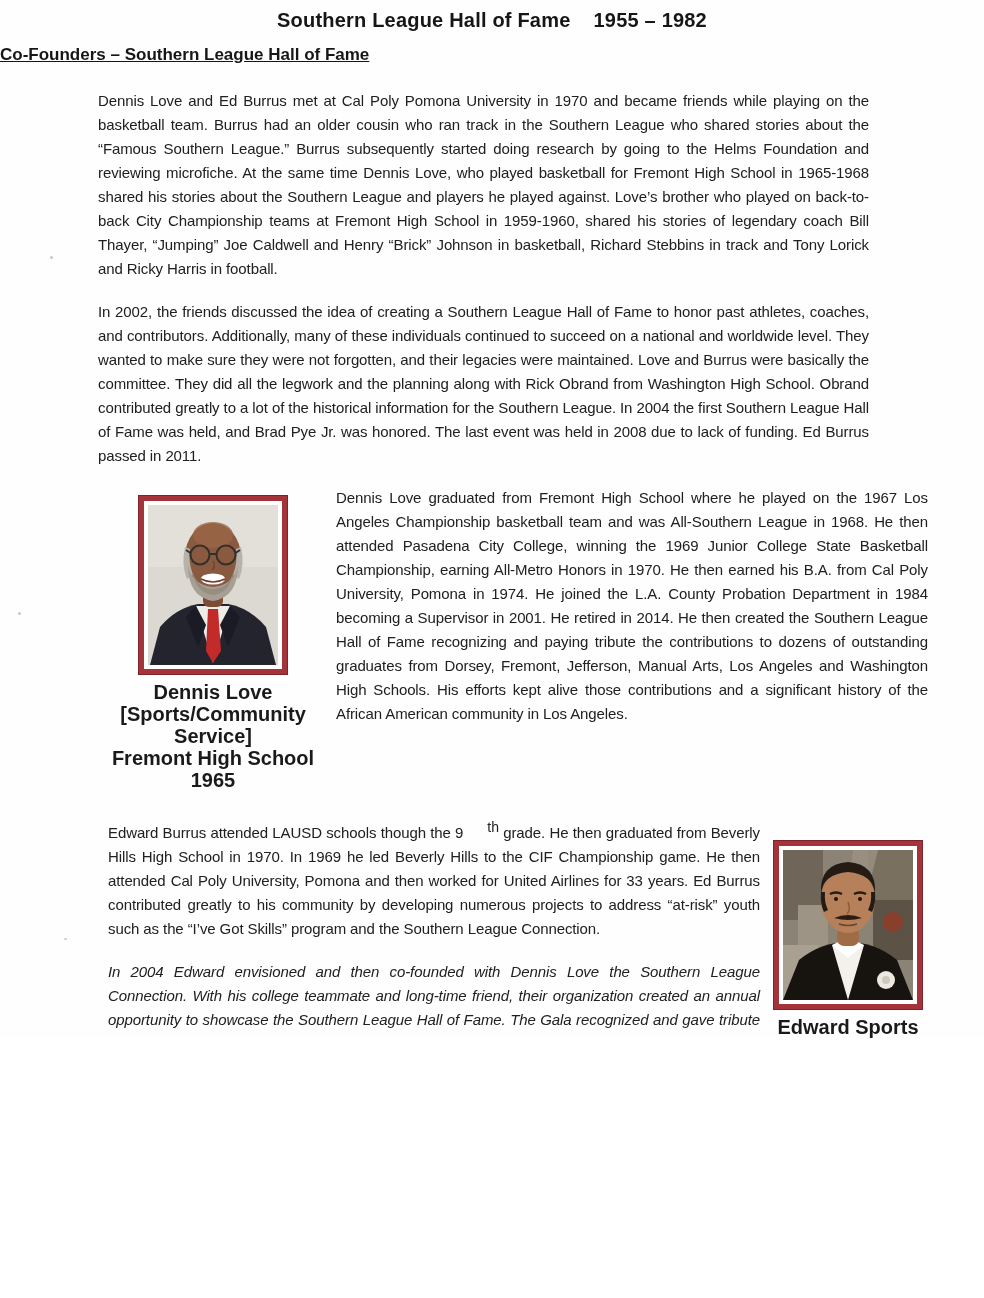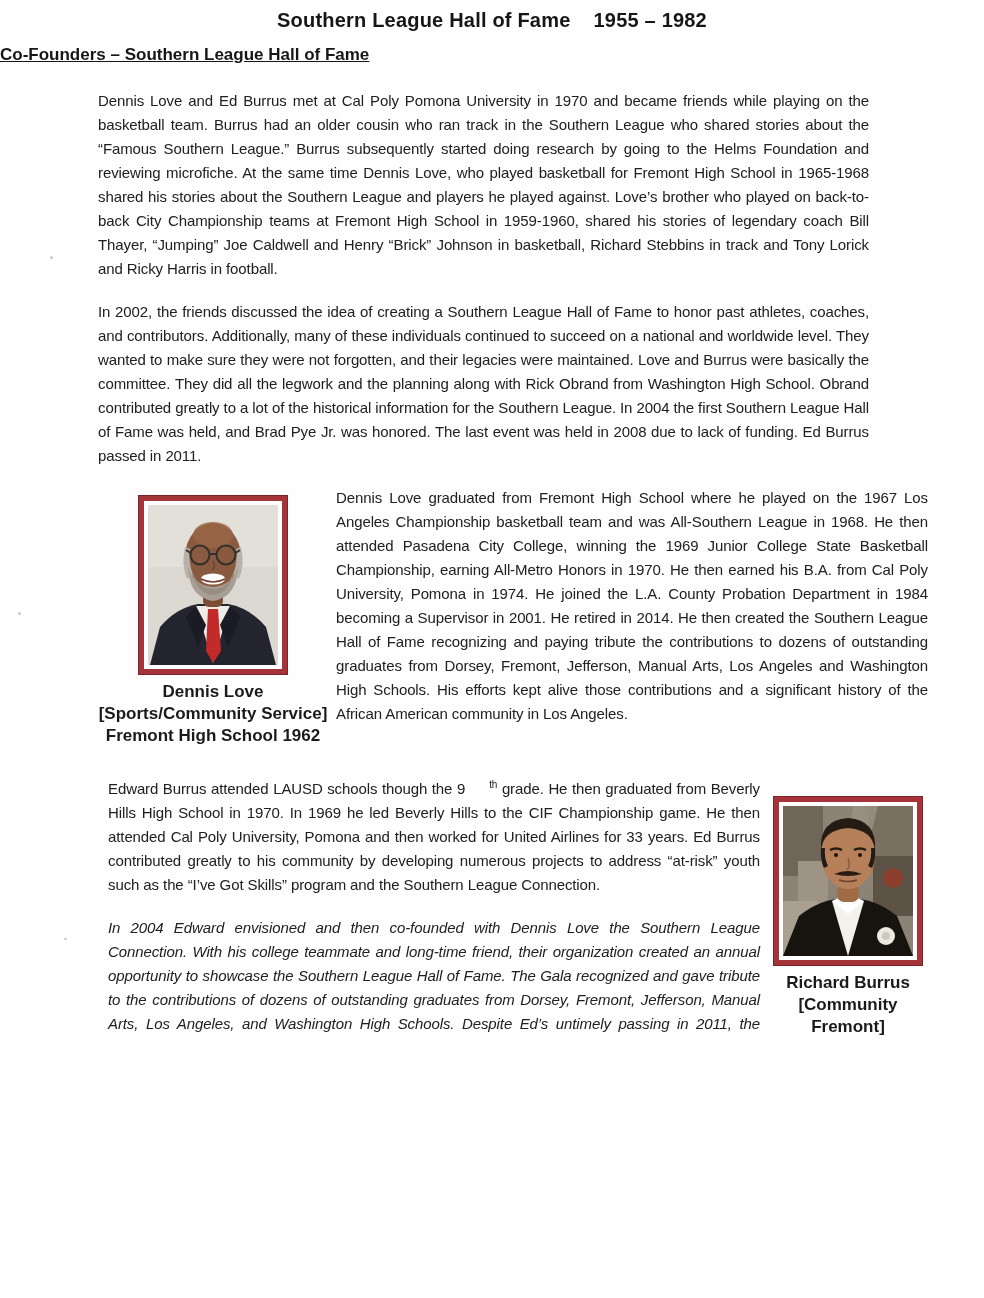--- a/index.html
+++ b/index.html
@@ -52,21 +52,21 @@
   }
   .photo-frame {
     display: inline-block;
     background: #ffffff;
     border: 5px solid #a5333a;
     padding: 4px;
     box-shadow: 0 0 0 1px #7c2228;
     line-height: 0;
   }
   .caption {
-    font-size: 17px;
+    font-size: 20px;
     font-weight: bold;
     line-height: 22px;
     color: #1a1a1a;
   }
   .dennis-caption { margin-top: 7px; }
   .dennis-bio {
     flex: 1 1 auto;
     margin-left: 8px;
     margin-top: -4px;
   }
@@ -79,21 +79,21 @@
   .edward-par2 { margin-top: 19px; font-style: italic; }
   .edward-photo-col {
     position: absolute;
     top: 20px;
     right: 0;
     width: 166px;
     text-align: center;
   }
   .edward-caption { margin-top: 7px; }
 
-  sup.ord { font-size: 10px; vertical-align: super; line-height: 0; padding-left: 24px; }
+  sup.ord { font-size: 14px; vertical-align: super; line-height: 0; padding-left: 24px; }
 
   .page-number {
     position: absolute;
     left: 0;
     right: 0;
     top: 1244px;
     text-align: center;
     font-size: 17px;
     color: #242424;
   }
@@ -146,21 +146,21 @@
           <circle cx="52" cy="50" r="9.5" fill="none" stroke="#33302c" stroke-width="2"></circle>
           <circle cx="78" cy="50" r="9.5" fill="none" stroke="#33302c" stroke-width="2"></circle>
           <line x1="61" y1="49" x2="69" y2="49" stroke="#33302c" stroke-width="2"></line>
           <line x1="42.5" y1="48" x2="38" y2="45" stroke="#33302c" stroke-width="2"></line>
           <line x1="87.5" y1="48" x2="92" y2="45" stroke="#33302c" stroke-width="2"></line>
         </svg>
       </span>
       <div class="caption dennis-caption">
         <div>Dennis Love</div>
         <div>[Sports/Community Service]</div>
-        <div>Fremont High School 1962</div>
+        <div>Fremont High School 1965</div>
       </div>
     </div>
     <p class="body-par dennis-bio">Dennis Love graduated from Fremont High School where he played on the 1967 Los Angeles Championship basketball team and was All-Southern League in 1968.  He then attended Pasadena City College, winning the 1969 Junior College State Basketball Championship, earning All-Metro Honors in 1970.  He then earned his B.A. from Cal Poly University, Pomona in 1974.  He joined the L.A. County Probation Department in 1984 becoming a Supervisor in 2001.  He retired in 2014.  He then created the Southern League Hall of Fame recognizing and paying tribute the contributions to dozens of outstanding graduates from Dorsey, Fremont, Jefferson, Manual Arts, Los Angeles and Washington High Schools.   His efforts kept alive those contributions and a significant history of the African American community in Los Angeles.</p>
   </div>
 
   <div class="edward-section">
     <div class="edward-text">
       <p class="body-par"><span>Edward Burrus attended LAUSD schools though the 9</span><sup class="ord">th</sup><span> grade.   He then graduated from Beverly Hills High School in 1970.  In 1969 he led Beverly Hills to the CIF Championship game. He then attended Cal Poly University, Pomona and then worked for United Airlines for 33 years.  Ed Burrus contributed greatly to his community by developing numerous projects to address “at-risk” youth such as the “I’ve Got Skills” program and the Southern League Connection.</span></p>
       <p class="body-par edward-par2">In 2004 Edward envisioned and then co-founded with Dennis Love the Southern League Connection.  With his college teammate and long-time friend, their organization created an annual opportunity to showcase the Southern League Hall of Fame.  The Gala recognized and gave tribute to the contributions of dozens of outstanding graduates from Dorsey, Fremont, Jefferson, Manual Arts, Los Angeles, and Washington High Schools.  Despite Ed’s untimely passing in 2011, the Southern League Connection’s efforts will continue to keep alive those contributions of athletes, coaches, referees, and other influencing individuals who had a significant effect on the history of the African American community in Los Angeles.  It was a very special time in history with many life-changing lessons that should be shared.</p>
     </div>
@@ -188,21 +188,21 @@
           <path d="M47,44 Q53,41 59,44" stroke="#241b14" stroke-width="2.5" fill="none"></path>
           <path d="M71,44 Q77,41 83,44" stroke="#241b14" stroke-width="2.5" fill="none"></path>
           <circle cx="53" cy="49" r="2" fill="#1e140e"></circle>
           <circle cx="77" cy="49" r="2" fill="#1e140e"></circle>
           <path d="M65,52 Q68,60 64,64" stroke="#8a5c3a" stroke-width="1.5" fill="none"></path>
           <path d="M51,68 Q65,62 79,68 Q65,72 51,68 Z" fill="#2a1c12"></path>
           <path d="M56,74 Q65,77 74,74" stroke="#6e432c" stroke-width="1.5" fill="none"></path>
         </svg>
       </span>
       <div class="caption edward-caption">
-        <div>Richard Burrus</div>
+        <div>Edward Sports</div>
         <div>[Community Fremont]</div>
       </div>
     </div>
   </div>
 
   <div class="page-number">4</div>
 
 </div>
 
 </body></html>

